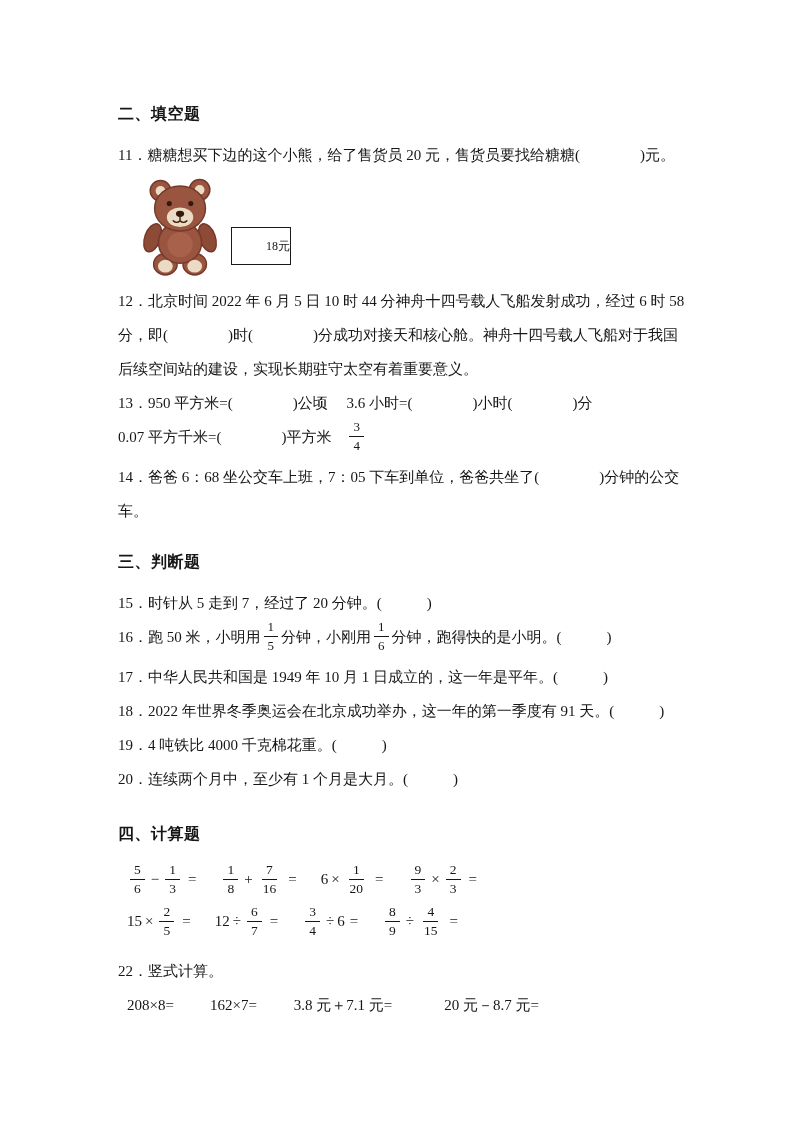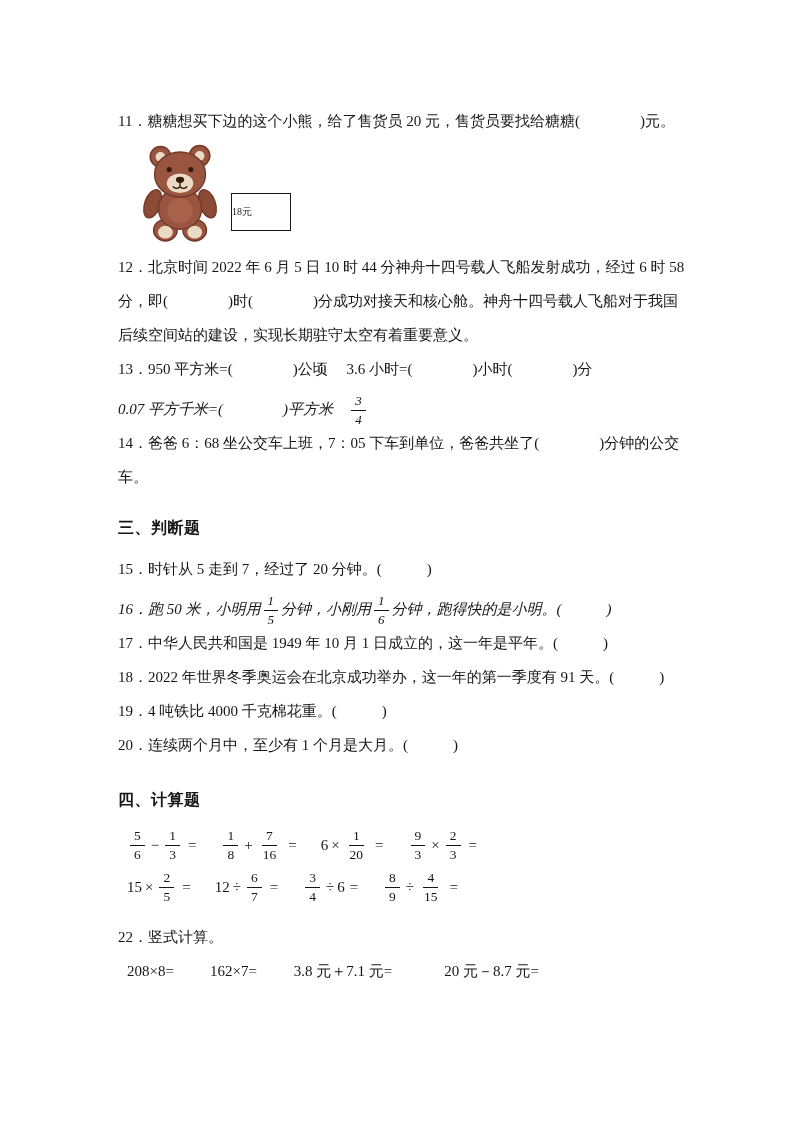--- a/index.html
+++ b/index.html
@@ -7,50 +7,51 @@
     width:793px;height:1122px;overflow:hidden;
     font-family:"Liberation Serif","DejaVu Serif",serif;
     color:#161616;
   }
   .page{box-sizing:border-box;width:793px;padding:104px 100px 0 118px;}
   .sec-title{font-size:16px;font-weight:bold;margin:0 0 13px 0;letter-spacing:0.5px;}
   .sec{margin:0;}
   .sec-judge .sec-title{margin-top:24px;}
   .sec-calc .sec-title{margin-top:28px;}
   .line{font-size:15px;line-height:34px;white-space:nowrap;}
-  .frac-line{display:flex;align-items:flex-end;height:40px;font-style:italic;}
+  .frac-line{display:flex;align-items:flex-start;height:40px;}
   
   .frac{display:inline-flex;flex-direction:column;align-items:center;
         vertical-align:middle;margin:0 3px;line-height:1;}
   .frac .num{display:block;font-size:13px;padding:0 4px 2.5px;border-bottom:1.2px solid #161616;text-align:center;}
   .frac .den{display:block;font-size:13px;padding:2.5px 4px 0;text-align:center;}
   
   .figure-row{display:flex;align-items:flex-end;height:104px;margin:2px 0 6px 20px;}
   .bear{width:88px;height:100px;display:block;}
   .price-box{box-sizing:border-box;border:1.6px solid #1a1a1a;width:60px;height:38px;
-             display:flex;align-items:center;justify-content:flex-start;
-             font-size:10px;margin:0 0 13px 5px;background:#fff;font-family:Liberation Serif, serif;}
+             display:flex;align-items:center;justify-content:flex-end;
+             font-size:12px;margin:0 0 13px 5px;background:#fff;font-family:Liberation Serif, serif;}
   
   .expr-row{display:flex;align-items:center;gap:24px;padding-left:9px;height:42px;font-size:15px;}
   .expr{display:inline-flex;align-items:center;white-space:nowrap;}
   .expr .frac .num,.expr .frac .den{font-size:13.5px;}
   .op{margin:0 3px;}
   .eq{margin-left:5px;}
   .q22-label{margin-top:12px;}
   .calc-row{display:flex;align-items:flex-start;font-size:15px;line-height:34px;padding-left:9px;white-space:nowrap;}
   .calc-row .item:nth-child(2){margin-left:36px;}
   .calc-row .item:nth-child(3){margin-left:37px;}
   .calc-row .item:nth-child(4){margin-left:52px;}
 </style>
 </head>
 <body>
 
 <div class="page">
 
   <section class="sec sec-fill">
+    <h2 class="sec-title">二、填空题</h2>
 
     <div class="line">11．糖糖想买下边的这个小熊，给了售货员 20 元，售货员要找给糖糖(　　　　)元。</div>
 
     <div class="figure-row">
       <svg class="bear" viewBox="0 0 90 102" aria-hidden="true">
         <ellipse cx="15" cy="61" rx="8" ry="15" transform="rotate(20 15 61)" fill="#8d4a37" stroke="#74392a" stroke-width="1.5"></ellipse>
         <ellipse cx="71" cy="61" rx="8" ry="15" transform="rotate(-20 71 61)" fill="#8d4a37" stroke="#74392a" stroke-width="1.5"></ellipse>
         <ellipse cx="28" cy="88" rx="12" ry="11" fill="#9a5540" stroke="#74392a" stroke-width="1.5"></ellipse>
         <ellipse cx="58" cy="88" rx="12" ry="11" fill="#9a5540" stroke="#74392a" stroke-width="1.5"></ellipse>
         <ellipse cx="43" cy="66" rx="22" ry="21" fill="#9a5540" stroke="#74392a" stroke-width="1.5"></ellipse>

